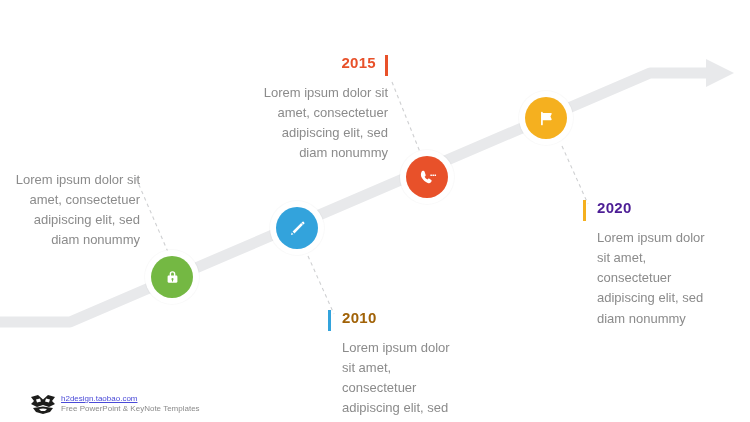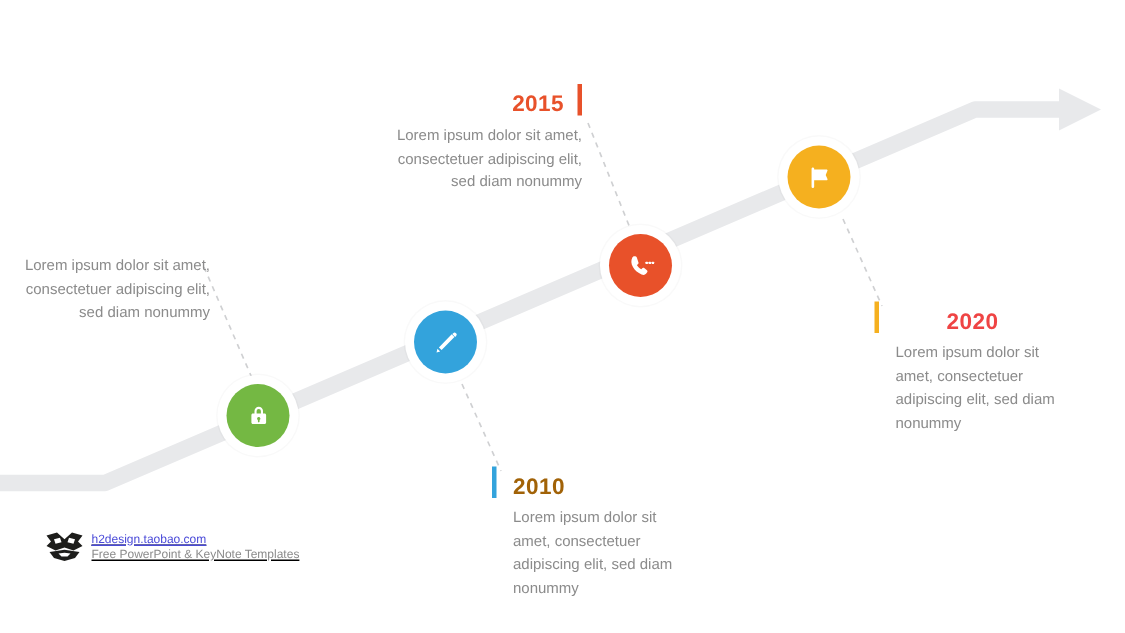--- a/index.html
+++ b/index.html
@@ -49,21 +49,21 @@
     display: block;
   }
 
   
   .block {
     position: absolute;
     width: 132px;
   }
   .block .yearrow {
     display: flex;
-    align-items: flex-end;
+    align-items: flex-start;
     height: 22px;
   }
   .block.right-aligned .yearrow {
     justify-content: flex-end;
   }
   .block.left-aligned .yearrow {
     justify-content: flex-start;
   }
   .block .year {
     font-size: 15px;
@@ -72,36 +72,35 @@
     line-height: 1;
   }
   .block .bar {
     width: 3px;
     height: 21px;
     flex: 0 0 auto;
   }
   .block.right-aligned .bar { margin-left: 9px; }
   .block.left-aligned  .bar { margin-right: 11px; }
   .block .body {
-    font-size: 10px;
+    font-size: 13px;
     line-height: 1.55;
     color: #8b8b8b;
     margin-top: 6px;
   }
   .block.right-aligned .body { text-align: right; }
   .block.left-aligned  .body { text-align: left; padding-left: 14px; }
 
   
   #footer {
     position: absolute;
     left: 30px;
-    top: 354px;
-    display: flex;
-    align-items: center;
-    text-decoration: underline;
+    top: 394px;
+    display: flex;
+    align-items: flex-start;
   }
   #footer .logo {
     width: 26px;
     height: 22px;
     flex: 0 0 auto;
     margin-right: 5px;
   }
   #footer .ftext {
     display: flex;
     flex-direction: column;
@@ -184,21 +183,21 @@
   <div class="node" style="left:519px; top:91px;">
     <div class="disc" style="background:#f5b01f;">
       <svg width="19" height="19" viewBox="0 0 24 24">
         <path fill="#ffffff" d="M6.2 3.4c.6 0 1.1.5 1.1 1.1v.6h10.4c.6 0 1 .6.8 1.1l-1.5 3.4 1.5 3.4c.2.5-.2 1.1-.8 1.1H7.3v5.4a1.1 1.1 0 0 1-2.2 0V4.5c0-.6.5-1.1 1.1-1.1z"></path>
       </svg>
     </div>
   </div>
   <div class="block left-aligned" style="left:583px; top:200px;">
     <div class="yearrow">
       <span class="bar" style="background:#f5b01f;"></span>
-      <span class="year" style="color:#ef4444;margin-left:34px;">2020</span>
+      <span class="year" style="color:#4c1d95;">2020</span>
     </div>
     <div class="body">Lorem ipsum dolor sit amet, consectetuer adipiscing elit, sed diam nonummy</div>
   </div>
 
   <div id="footer">
     <svg class="logo" viewBox="0 0 52 44">
       <path fill="#1d1d1b" d="M2 6 L16 2 L26 11 L36 2 L50 6 L44 14 L50 20 L38 26 L26 22 L14 26 L2 20 L8 14 Z"></path>
       <path fill="#ffffff" d="M12 11 L20 9 L22 15 L14 17 Z"></path>
       <path fill="#ffffff" d="M40 11 L32 9 L30 15 L38 17 Z"></path>
       <path fill="#1d1d1b" d="M6 28 L26 25 L46 28 L40 36 L26 40 L12 36 Z"></path>

